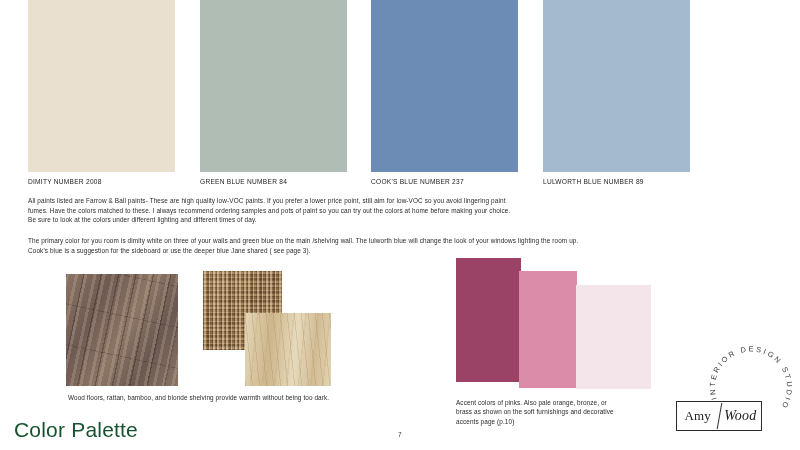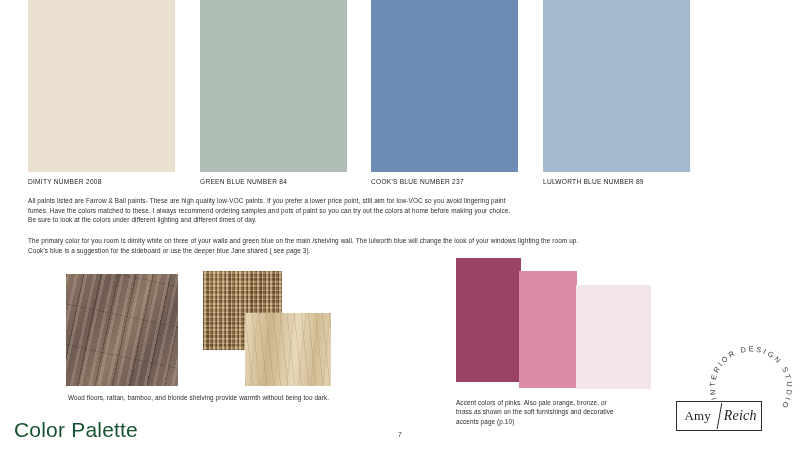--- a/index.html
+++ b/index.html
@@ -332,17 +332,17 @@
         <path id="arcPath" d="M 10,62 A 36,36 0 1 1 62,78" fill="none"></path>
       </defs>
       <text>
         <textPath href="#arcPath" startOffset="2%" id="arc-label">INTERIOR DESIGN STUDIO</textPath>
       </text>
     </svg>
 
     <div class="logo-box">
       <span class="logo-first">Amy</span>
       <span class="logo-divider"></span>
-      <span class="logo-second">Reich</span>
+      <span class="logo-second">Wood</span>
     </div>
   </div>
 
 </div>
 
 </body></html>

